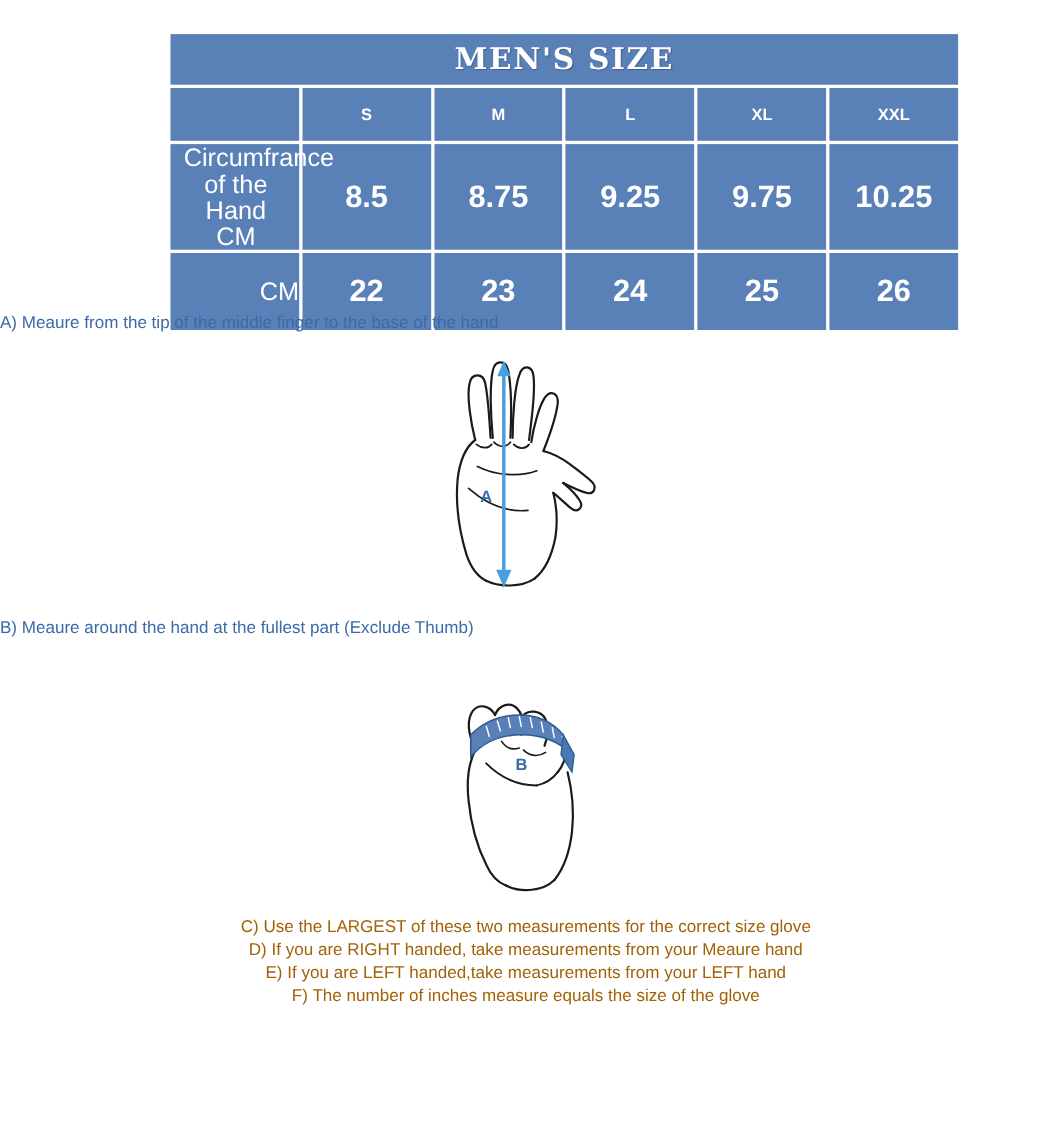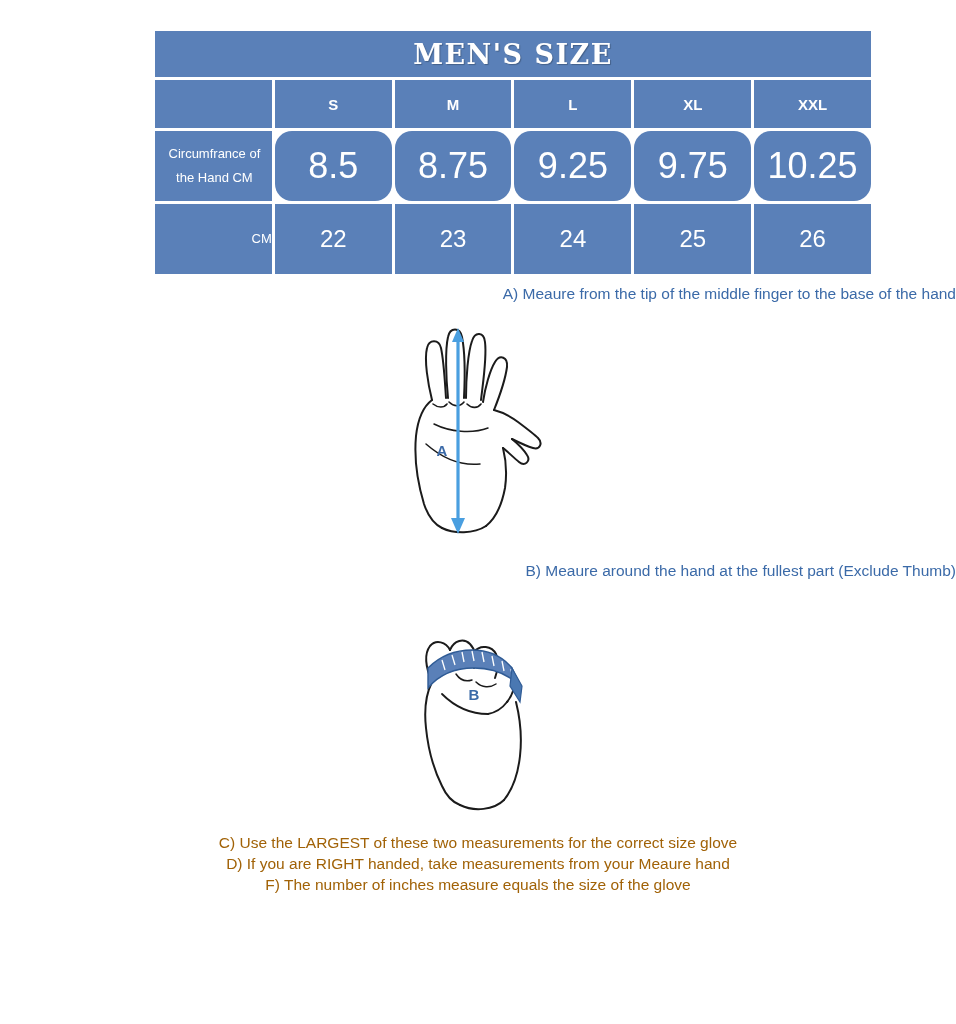--- a/index.html
+++ b/index.html
@@ -52,51 +52,50 @@
   .hdr-blank {
     background: #5a80b8 !important;
     height: 48px;
   }
   .hdr-size {
     font-size: 15px;
     font-weight: bold;
     height: 48px;
   }
   .row-label {
-    font-size: 13px;
+    font-size: 23px;
     font-weight: normal;
     text-align: left;
     padding: 0 10px 0 12px !important;
     line-height: 24px;
     height: 70px;
     margin-top: 16px;
   }
   .row-label.center {
     text-align: right;
     padding: 0 !important;
   }
   .val-big {
-    font-size: 36px;
-    font-weight: normal;
+    font-size: 28px;
+    font-weight: bold;
     height: 70px;
-    border-radius: 17px;
   }
   .row-cm {
     height: 54px;
   }
   .val-cm {
-    font-size: 24px;
-    font-weight: normal;
+    font-size: 28px;
+    font-weight: bold;
     height: 54px;
     margin-top: 45px;
   }
 
   
   .caption {
-    text-align: right;
+    text-align: left;
     font-size: 15.5px;
     color: #3b6aa8;
   }
   .cap-a {
     position: absolute;
     left: 0;
     top: 285px;
     width: 956px;
   }
   .cap-b {
@@ -255,16 +254,17 @@
 
         <path d="M114 78 L124 96 L122 112 L112 96 Z" fill="#4a78b2" stroke="#2f5b95" stroke-width="1.2"></path>
       </g>
       <text x="76" y="110" font-family="Liberation Sans, sans-serif" font-size="15" font-weight="bold" fill="#3b6aa8" text-anchor="middle">B</text>
     </svg>
   </div>
 
   <div class="notes">
     <div>C) Use the LARGEST of these two measurements for the correct size glove</div>
     <div>D) If you are RIGHT handed, take measurements from your Meaure hand</div>
+    <div>E) If you are LEFT handed,take measurements from your LEFT hand</div>
     <div>F) The number of inches measure equals the size of the glove</div>
   </div>
 
 </div>
 
 </body></html>

